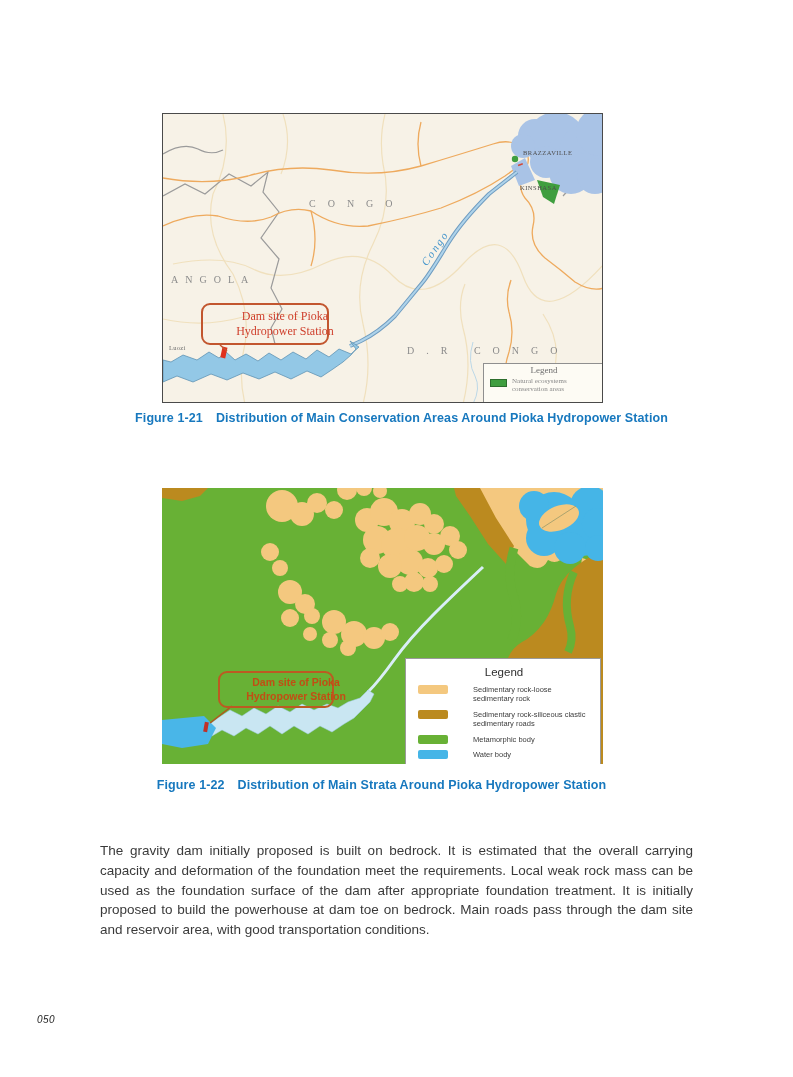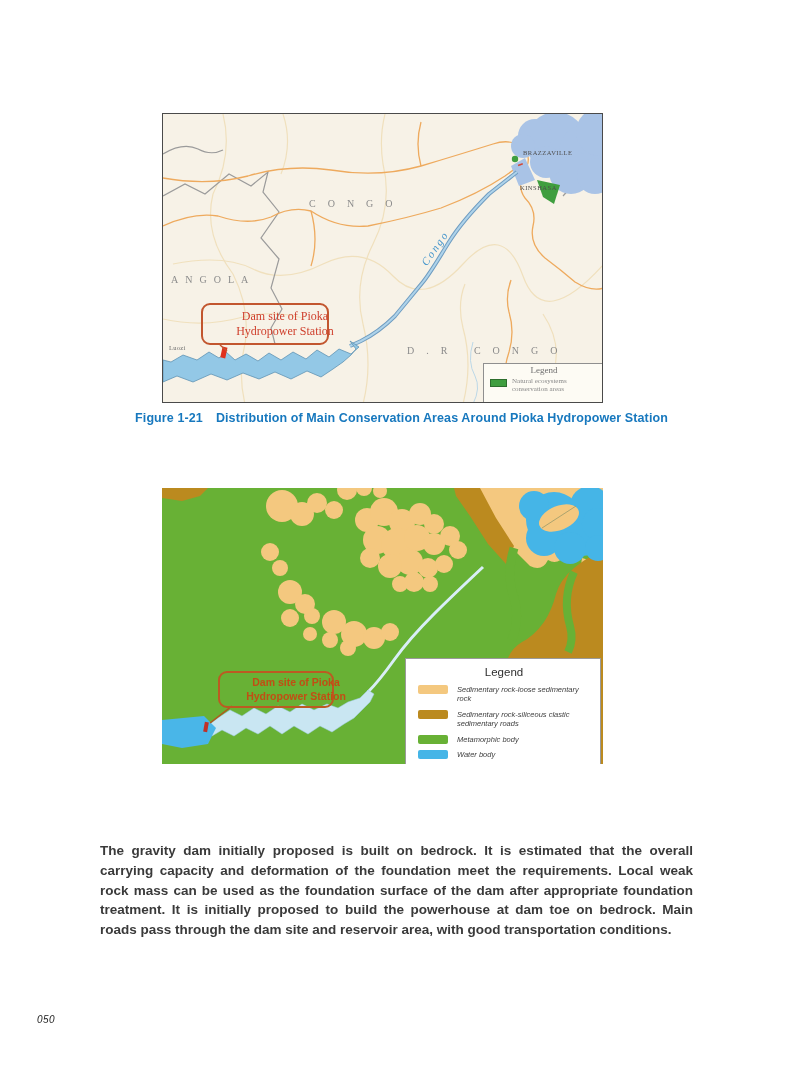--- a/index.html
+++ b/index.html
@@ -57,27 +57,27 @@
   .m1-legend .lg-title { text-align:center; font-size:9px; color:#6e6e6e; }
   .m1-legend .lg-row { display:flex; gap:5px; align-items:flex-start; margin-top:2px; }
   .m1-legend .lg-swatch { width:17px; height:8px; margin-top:2px; border:0.5px solid #2d6e2d; flex:none; }
   .m1-legend .lg-text { font-size:7px; color:#8a8a8a; line-height:1.2; width:86px; }
   
   .m2-legend {
     position:absolute; left:243px; top:170px; width:196px; height:109px;
     background:#ffffff; border:1px solid #9a9a9a; padding:7px 10px 4px 12px;
   }
   .m2-legend .lg-title { text-align:center; font-size:11.5px; color:#2f2f2f; margin-bottom:7px; }
-  .m2-legend .lg-row { display:flex; gap:9px; align-items:flex-start; margin-bottom:6px;font-style:italic; }
+  .m2-legend .lg-row { display:flex; gap:25px; align-items:flex-start; margin-bottom:6px; }
   .m2-legend .lg-swatch { width:30px; height:9px; border-radius:2px; flex:none; margin-top:0px; }
   .m2-legend .lg-text { font-size:7.5px; color:#3d3d3d; line-height:1.25; width:138px; }
   
   .body-paragraph {
     position:absolute; left:100px; top:841px; width:593px;
-    font-size:13.5px; line-height:19.8px; color:#3a3a3a; text-align:justify;font-weight:bold;
+    font-size:13.5px; line-height:19.8px; color:#3a3a3a; text-align:justify;
   }
   .page-number { position:absolute; left:37px; top:1014px; font-size:10px; color:#222222; letter-spacing:.5px;font-style:italic; }
 </style>
 </head>
 <body>
 
 <div class="page">
 
   <div class="map1">
     <svg width="441" height="290" viewBox="0 0 441 290">
@@ -263,18 +263,21 @@
         <span class="lg-swatch" style="background: rgb(104, 177, 53);"></span>
         <span class="lg-text">Metamorphic body</span>
       </div>
       <div class="lg-row">
         <span class="lg-swatch" style="background: rgb(69, 181, 231);"></span>
         <span class="lg-text">Water body</span>
       </div>
     </div>
   </div>
 
+  <div class="caption caption2">
+    <span class="cap-label">Figure 1-22</span><span>Distribution of Main Strata Around Pioka Hydropower Station</span>
+  </div>
 
   <p class="body-paragraph">The gravity dam initially proposed is built on bedrock. It is estimated that the overall carrying capacity and deformation of the foundation meet the requirements. Local weak rock mass can be used as the foundation surface of the dam after appropriate foundation treatment. It is initially proposed to build the powerhouse at dam toe on bedrock. Main roads pass through the dam site and reservoir area, with good transportation conditions.</p>
 
   <div class="page-number">050</div>
 
 </div>
 
 </body></html>

